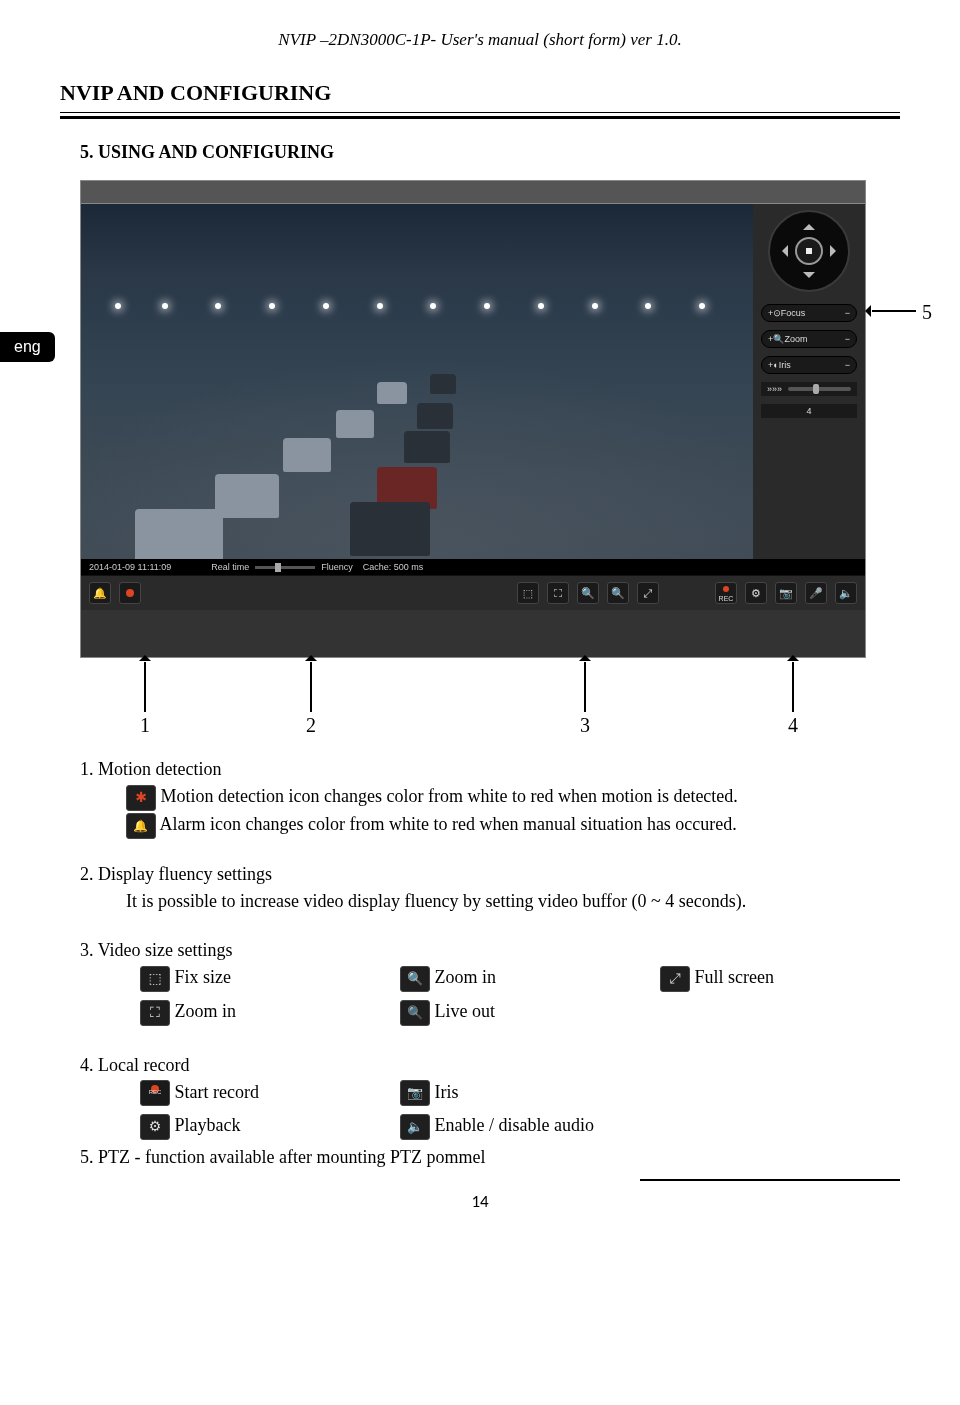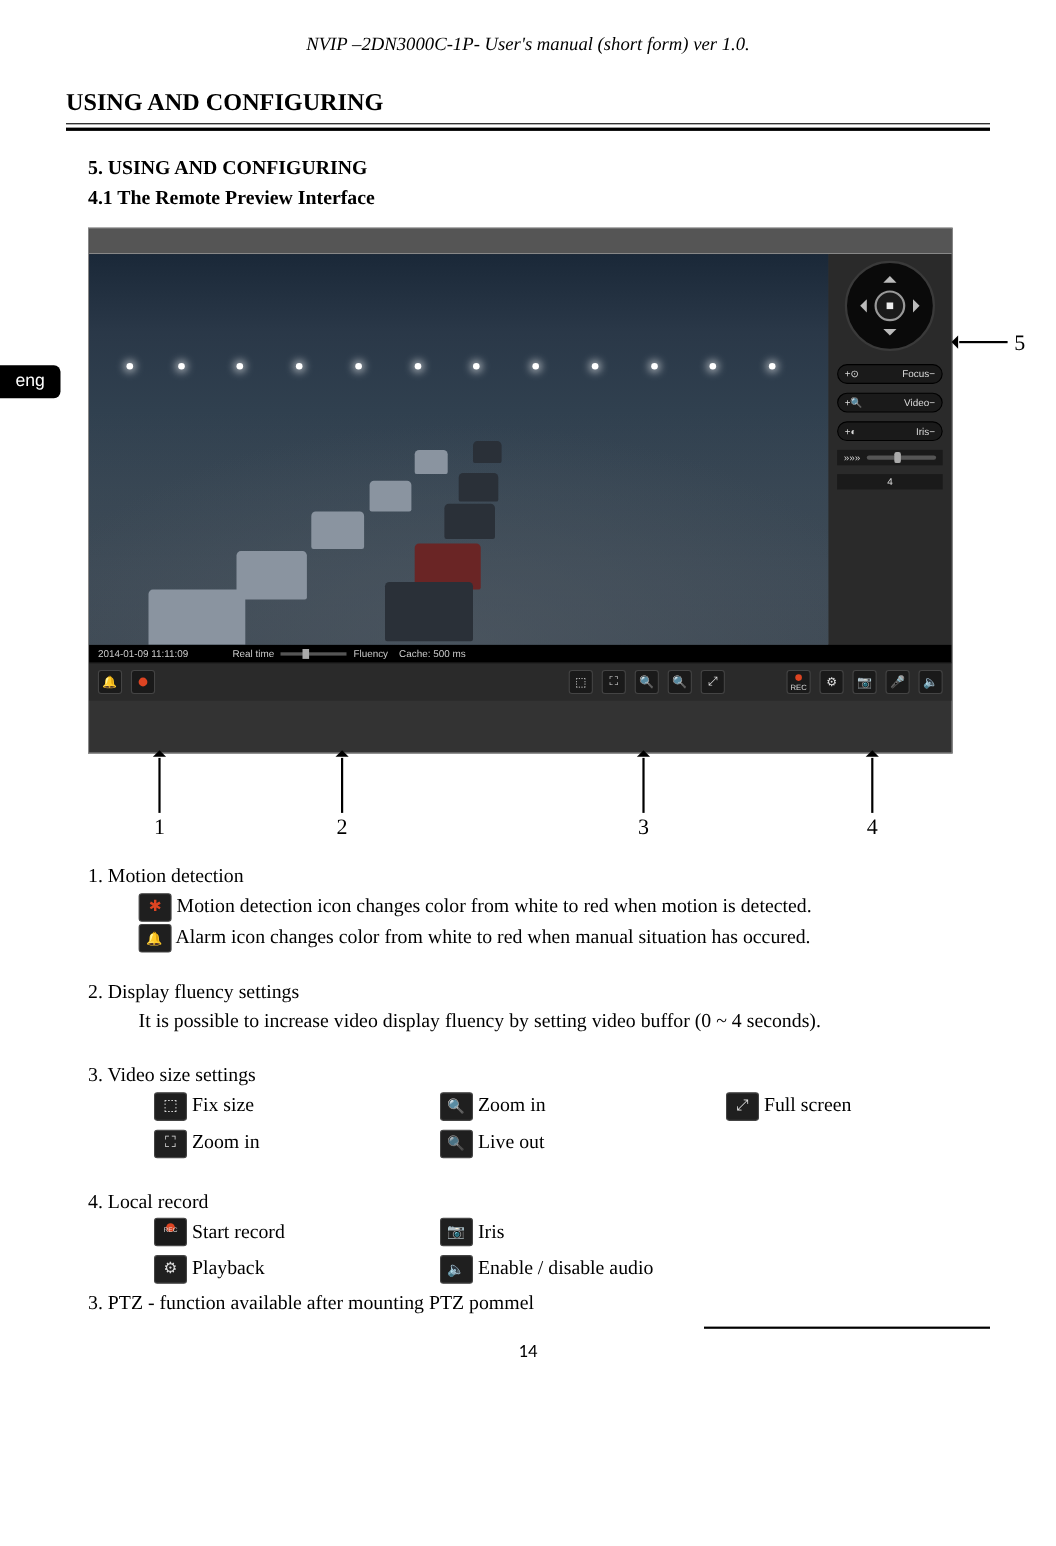--- a/index.html
+++ b/index.html
@@ -208,21 +208,21 @@
     margin: 4px 0;
     display: flex;
     align-items: center;
     justify-content: space-between;
     padding: 0 6px;
     font-family: Arial, sans-serif;
     font-size: 9px;
     color: #ddd;
     box-sizing: border-box;
   }
-  .slider-ctrl span.lbl { flex: 1; text-align: right; }
+  .slider-ctrl span.lbl { flex: 1; text-align: left; }
   .speed-bar {
     width: 96px;
     height: 14px;
     background: #1a1a1a;
     margin: 4px 0;
     display: flex;
     align-items: center;
     padding: 0 6px;
     box-sizing: border-box;
     font-family: Arial, sans-serif;
@@ -444,27 +444,26 @@
   }
 </style>
 </head>
 <body>
 
 <div class="page">
   <div class="header-italic">NVIP –2DN3000C-1P- User's manual (short form) ver 1.0.</div>
 
   <div class="eng-badge">eng</div>
 
-  <div class="section-title">USING AND CONFIGURING</div>
+  <div class="section-title">NVIP AND CONFIGURING</div>
   <hr class="hr-thin">
   <hr class="hr-thick">
 
   <div class="subheads">
     <div>5. USING AND CONFIGURING</div>
-    <div>4.1 The Remote Preview Interface</div>
   </div>
 
   <div class="screenshot-wrap">
     <div class="ss-grey-strip"></div>
     <div class="ss-divider"></div>
     <div class="ss-body">
       <div class="video-area">
         <div class="street"></div>
         <div class="lights">
           <div class="light-dot" style="left:5%"></div>
@@ -501,21 +500,21 @@
         </div>
         <div class="slider-ctrl">
           <span>+</span>
           <span>⊙</span>
           <span class="lbl">Focus</span>
           <span>−</span>
         </div>
         <div class="slider-ctrl">
           <span>+</span>
           <span>🔍</span>
-          <span class="lbl">Video</span>
+          <span class="lbl">Zoom</span>
           <span>−</span>
         </div>
         <div class="slider-ctrl">
           <span>+</span>
           <span>◐</span>
           <span class="lbl">Iris</span>
           <span>−</span>
         </div>
         <div class="speed-bar">
           <span>»»»</span>
@@ -635,18 +634,18 @@
       <div>
         <span class="ico playback"></span>
         <span>Playback</span>
       </div>
       <div>
         <span class="ico audio"></span>
         <span>Enable / disable audio</span>
       </div>
     </div>
 
-    <div style="margin-top:4px">3. PTZ - function available after mounting PTZ pommel</div>
+    <div style="margin-top:4px">5. PTZ - function available after mounting PTZ pommel</div>
   </div>
 
   <hr class="hr-bottom">
   <div class="pagenum">14</div>
 </div>
 
 </body></html>

